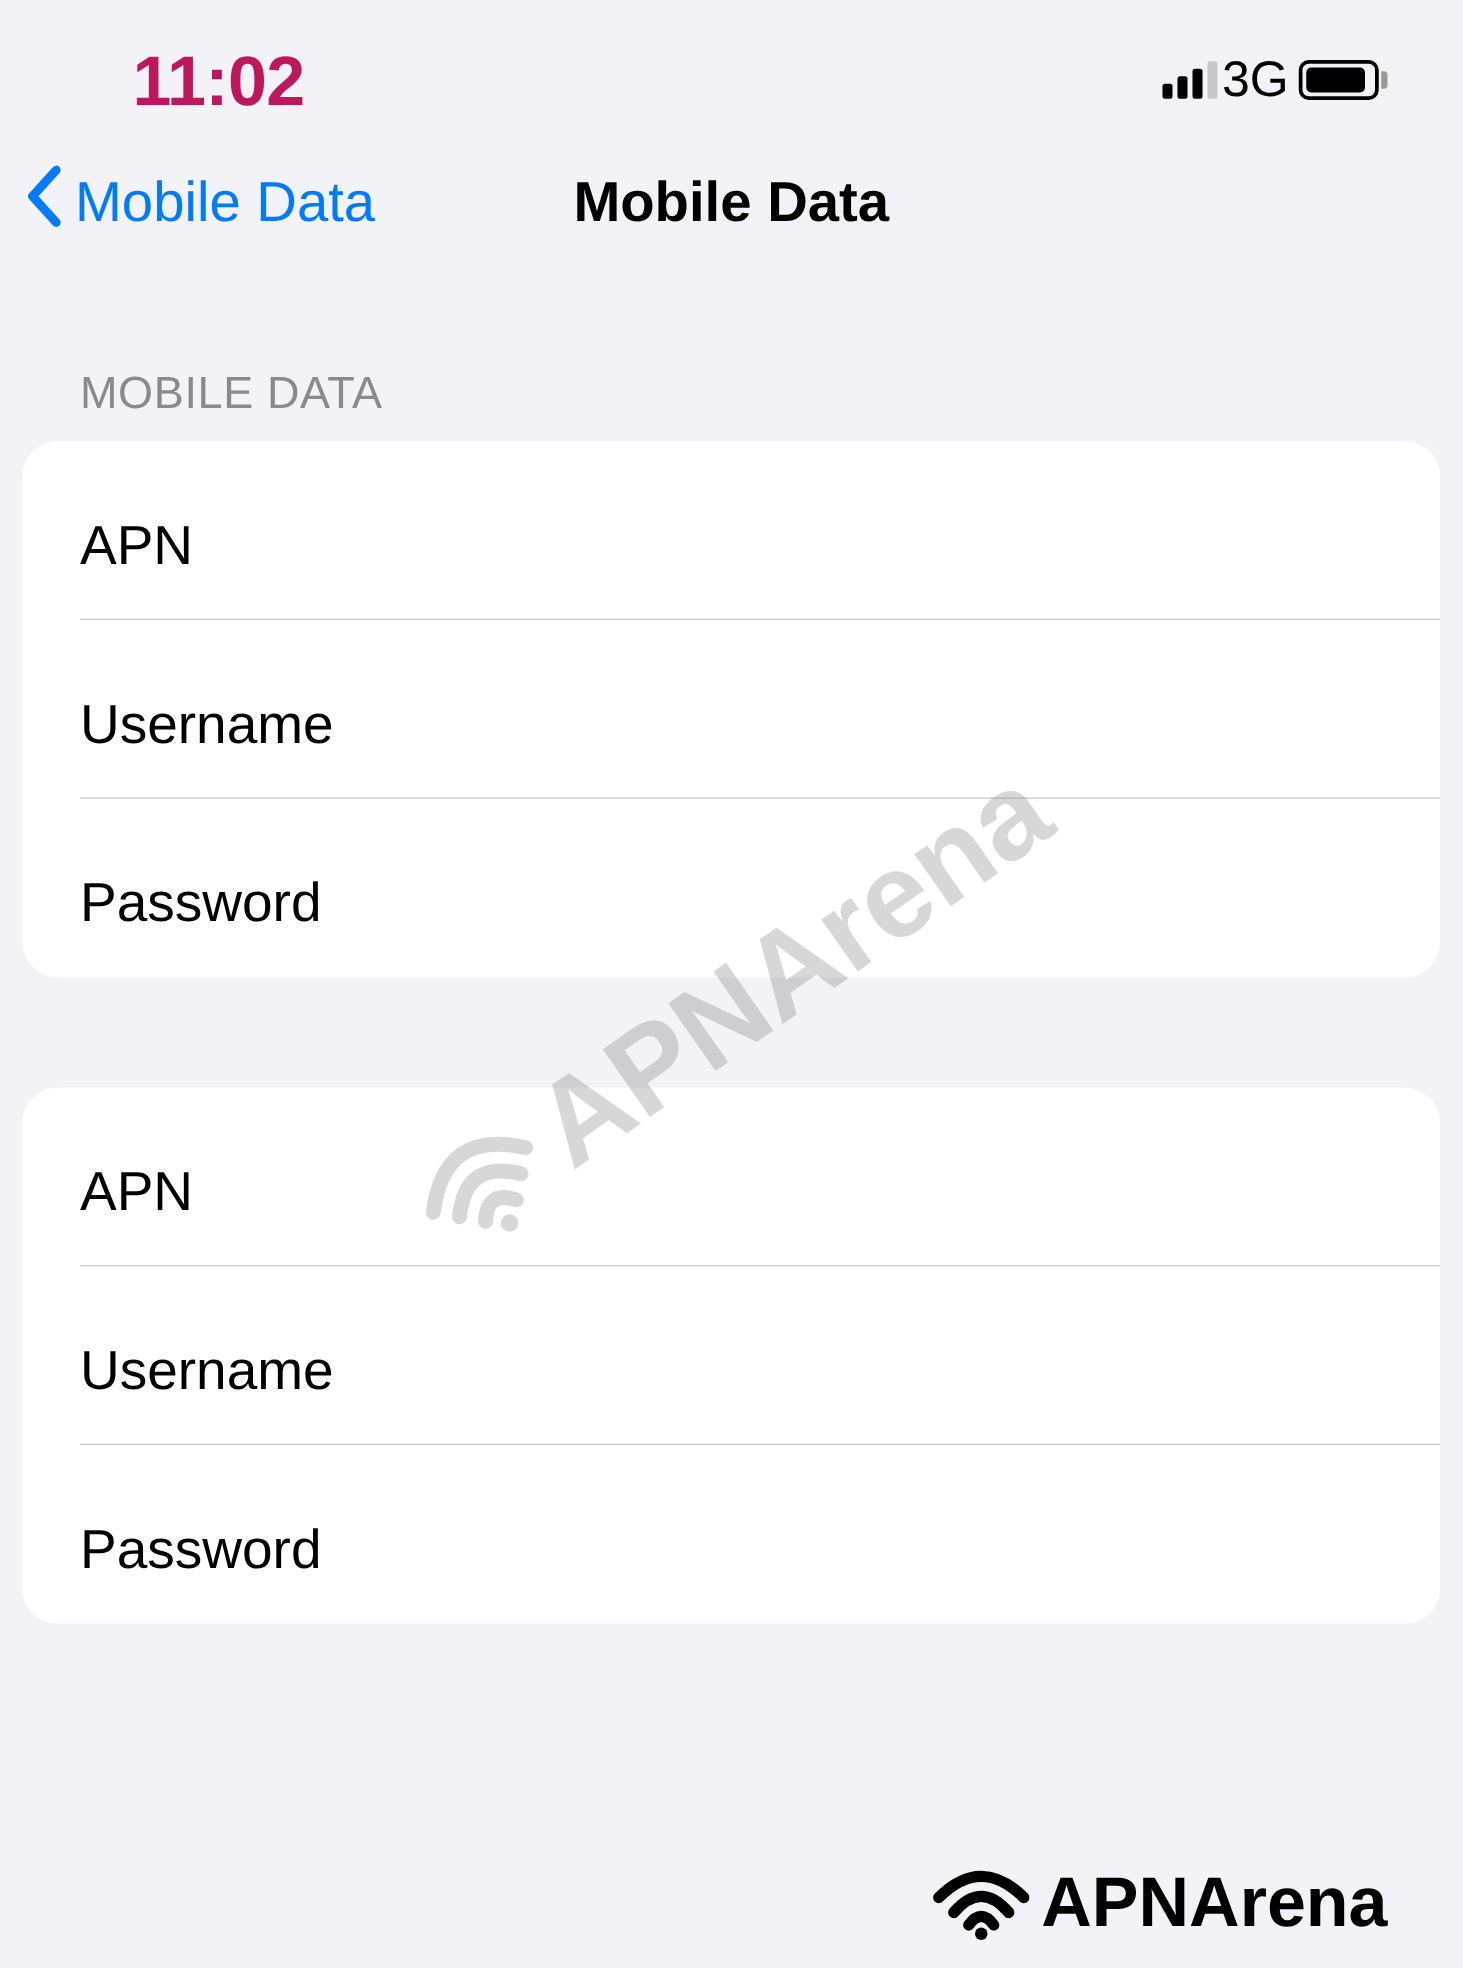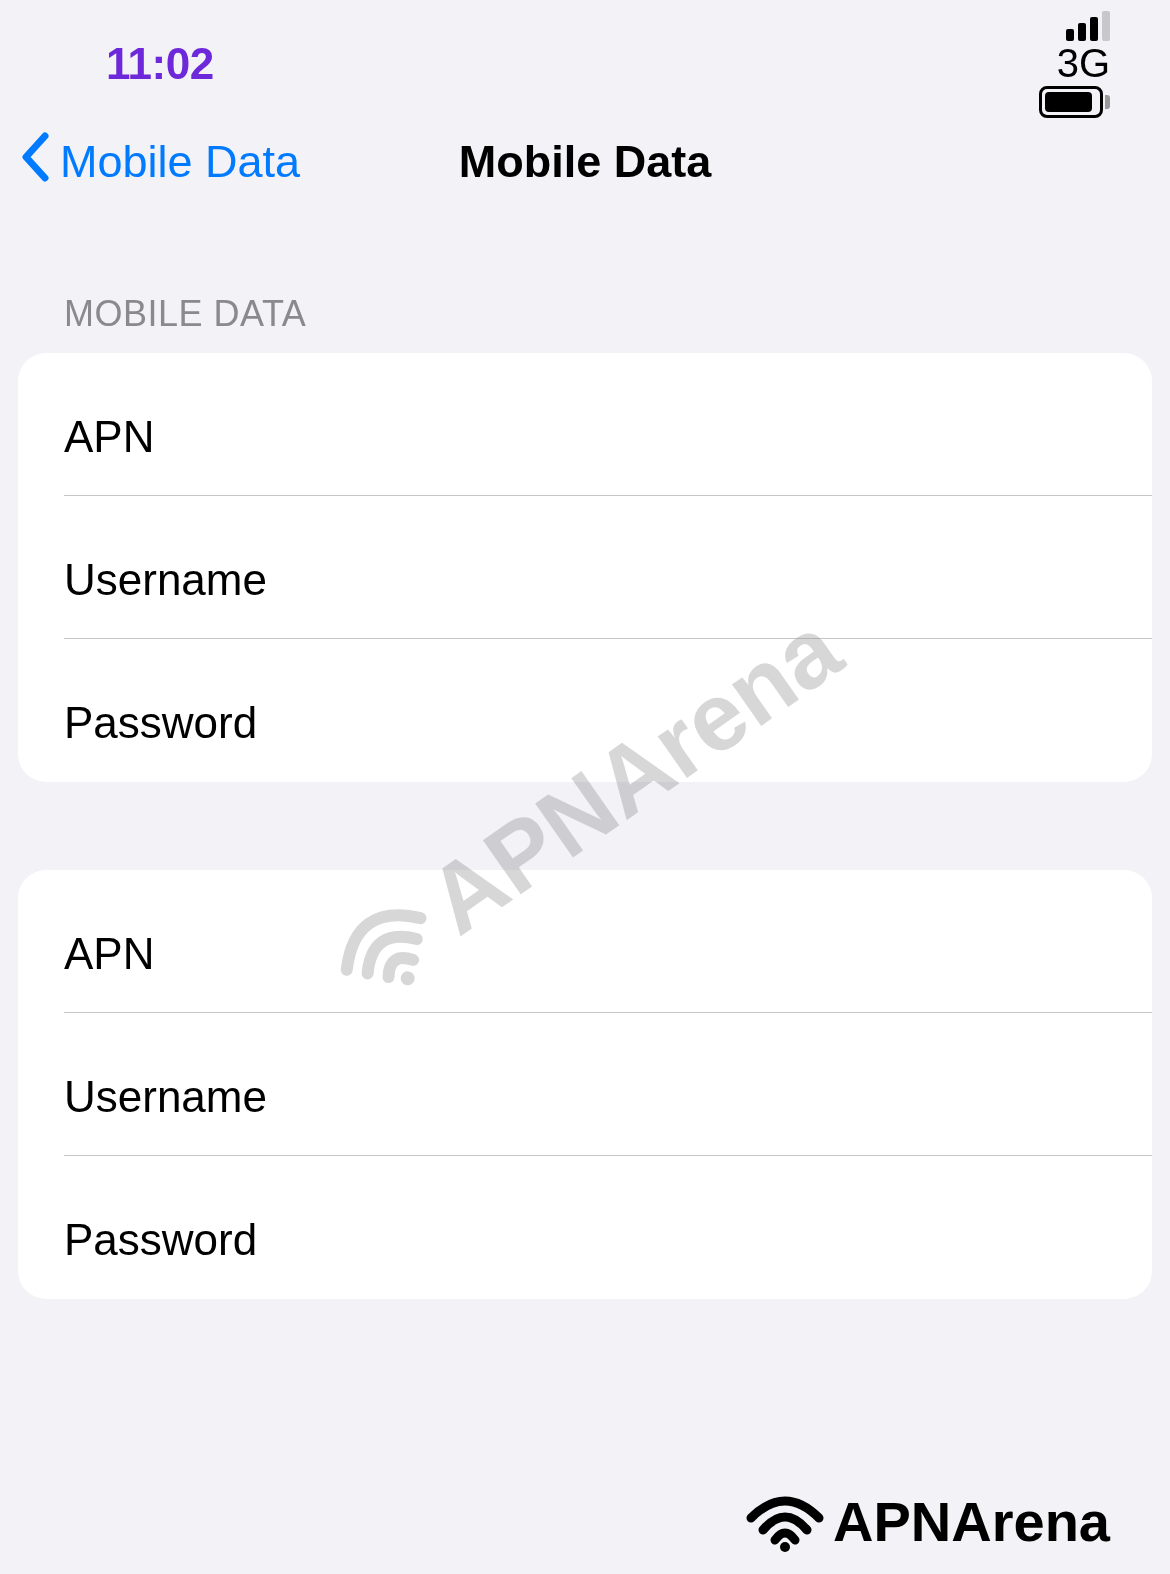--- a/index.html
+++ b/index.html
@@ -17,29 +17,28 @@
       overflow: hidden;
     }
     .status-bar {
       display: flex;
       justify-content: space-between;
       align-items: center;
       padding: 38px 60px 20px 106px;
       height: 110px;
     }
     .status-time {
-      font-size: 44px;
+      font-size: 56px;
       font-weight: 600;
-      color: #6d28d9;
+      color: #be185d;
       letter-spacing: -0.5px;
     }
     .status-right {
       display: flex;
-      align-items: flex-end;
-      flex-direction: column;
+      align-items: center;
     }
     .signal-bars {
       display: flex;
       align-items: flex-end;
       gap: 4px;
       height: 30px;
     }
     .bar {
       width: 8px;
       background: #000;

